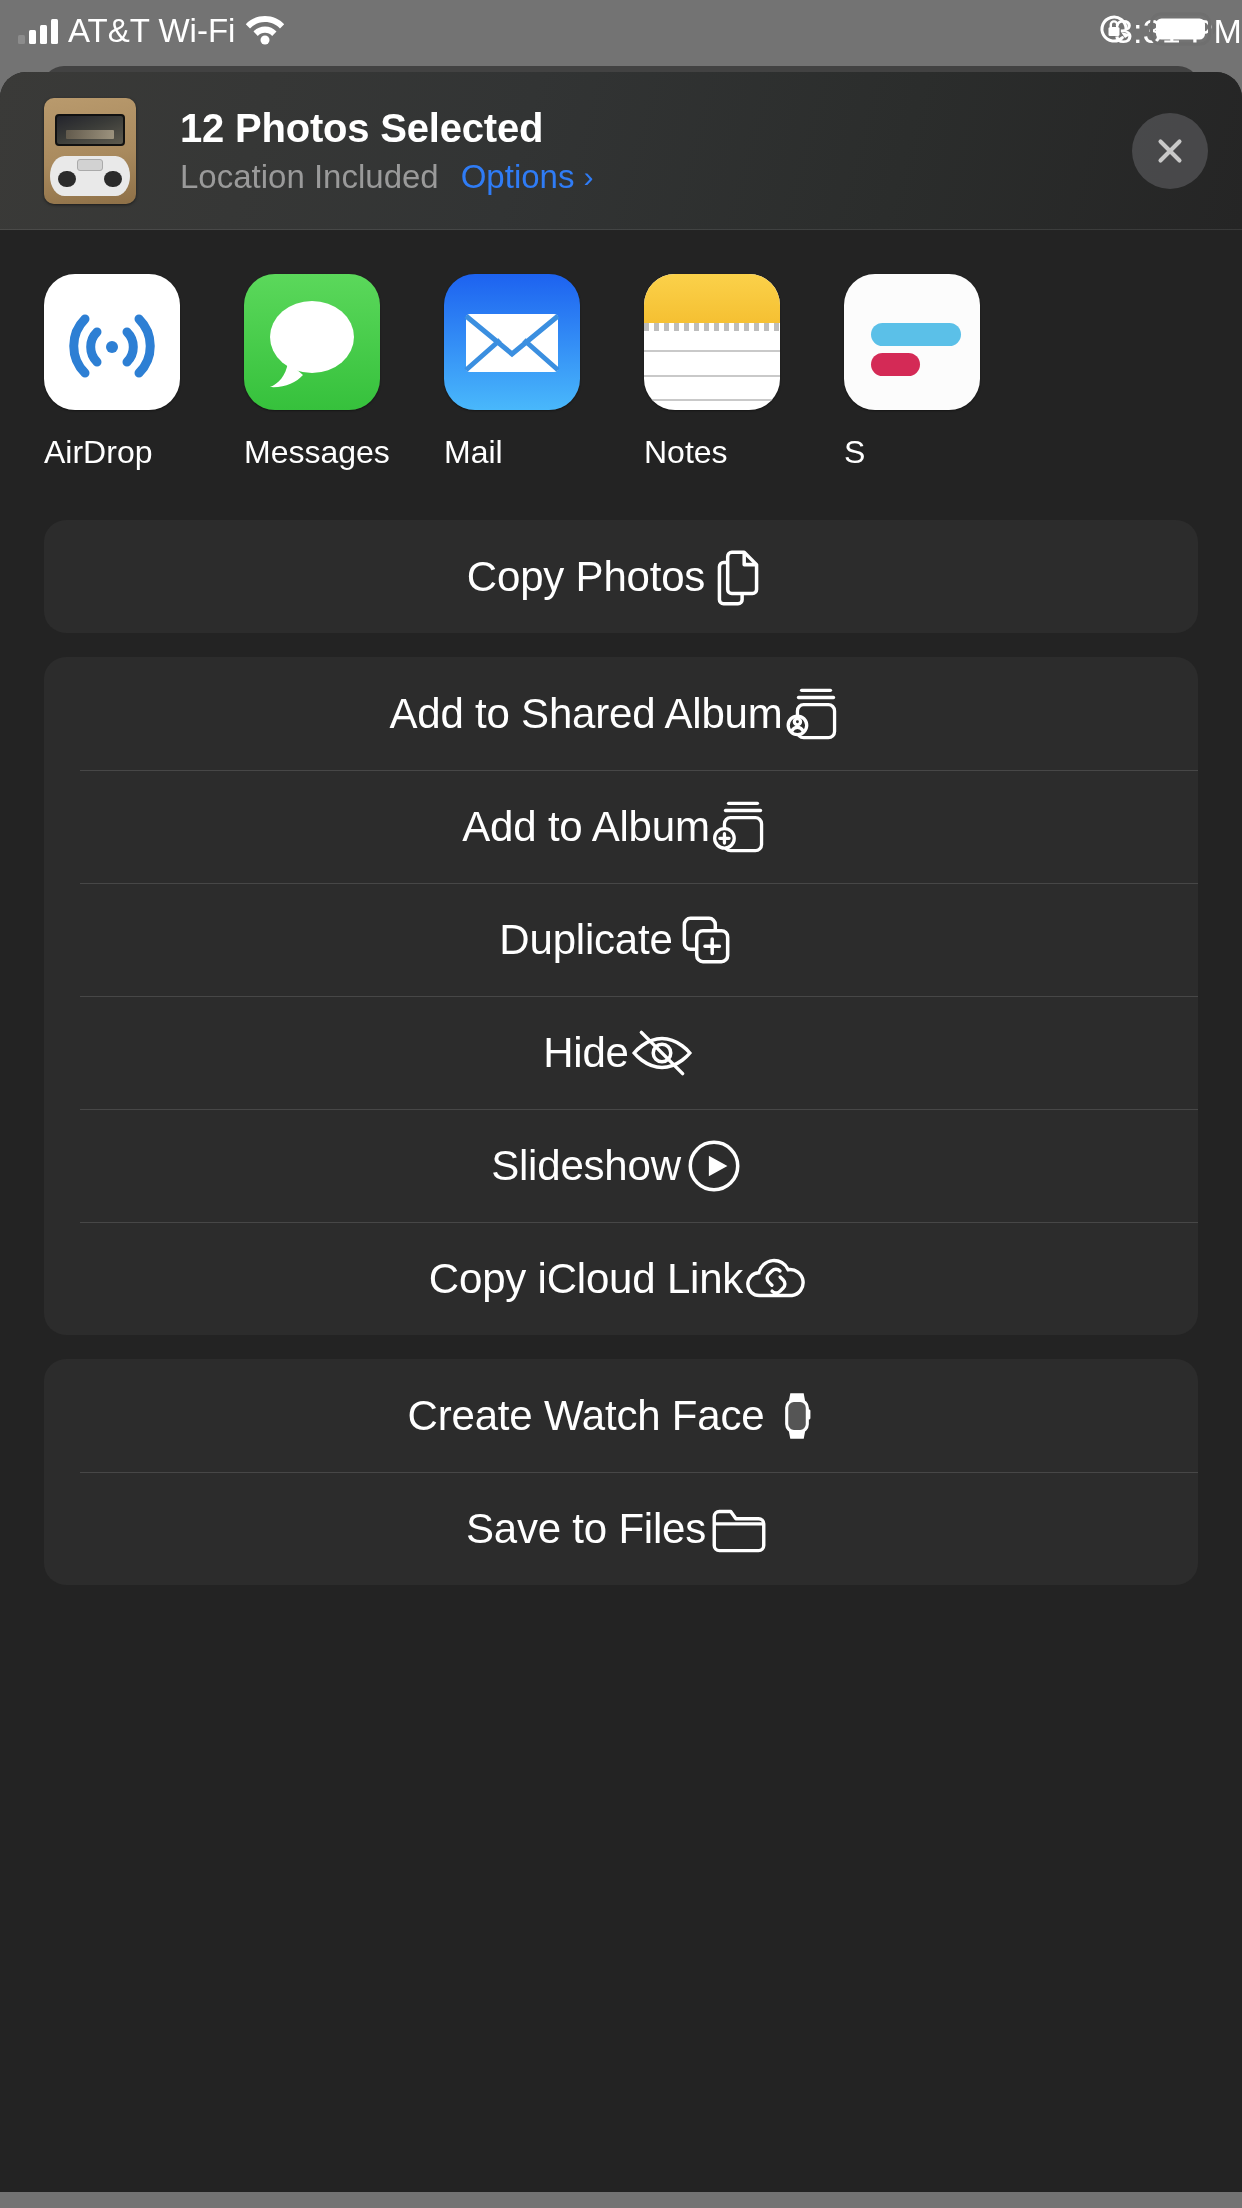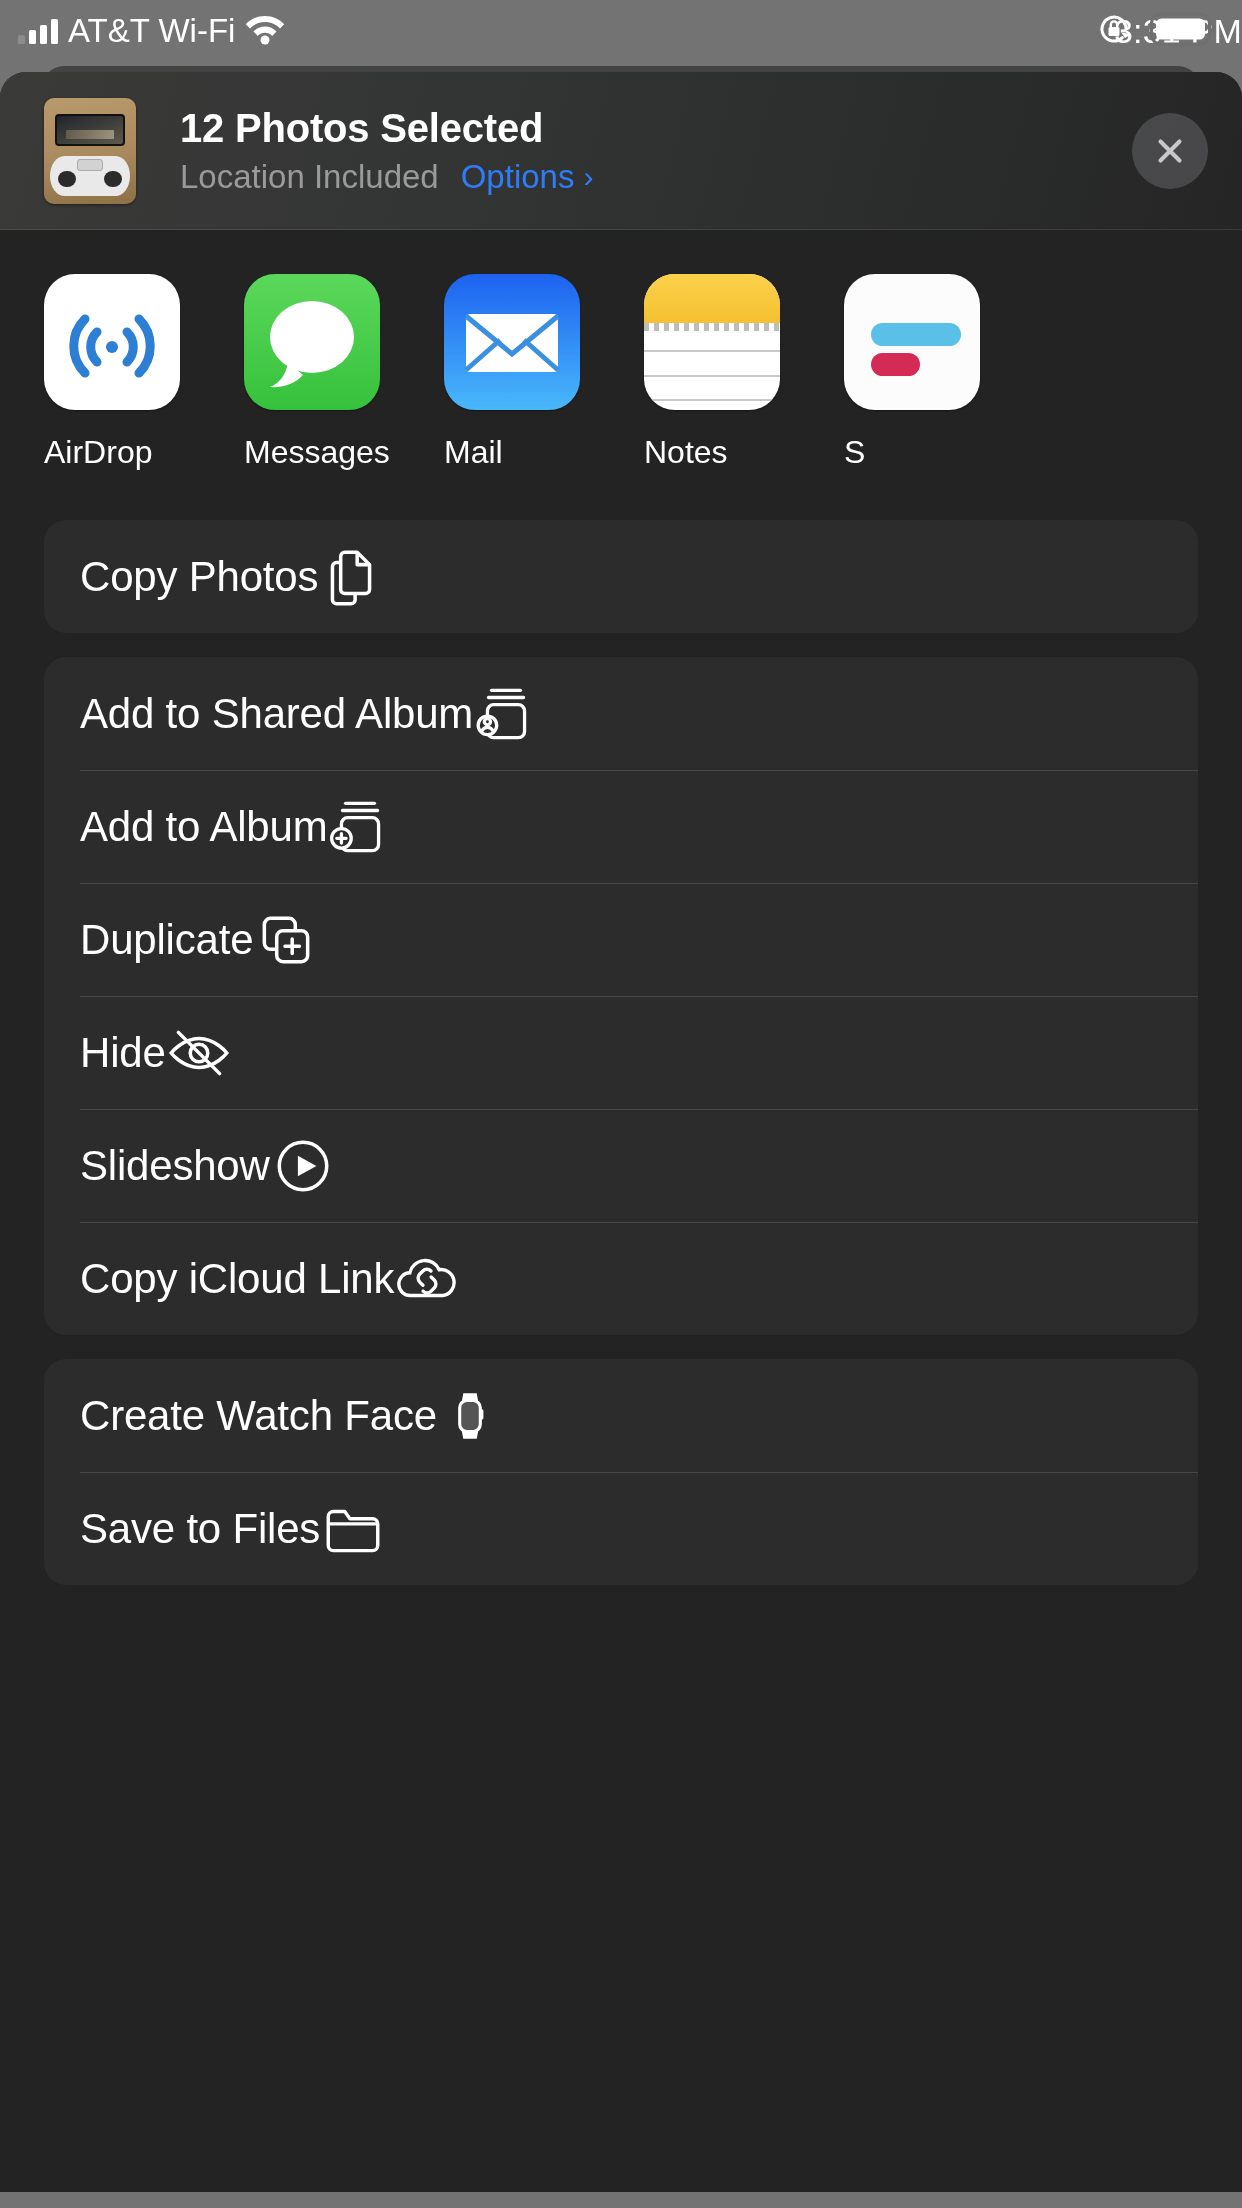--- a/index.html
+++ b/index.html
@@ -107,21 +107,21 @@
   .ic-other { background:#fcfcfc; }
   .ic-other .pill1 { position:absolute; left:20%; top:36%; width:66%; height:17%;
                      background:#5bc0e8; border-radius:14px; }
   .ic-other .pill2 { position:absolute; left:20%; top:58%; width:36%; height:17%;
                      background:#d42a56; border-radius:14px; }
 
   
   .groups { padding:0 44px; margin-top:48px; }
   .group { background:#2c2c2c; border-radius:22px; overflow:hidden; margin-bottom:24px; }
   .row {
-    position:relative; display:flex; align-items:center; justify-content:flex-start;
+    position:relative; display:flex; align-items:center; justify-content:center;
     height:113px; padding:0 40px 0 36px;
   }
   .row + .row:before {
     content:""; position:absolute; top:0; left:36px; right:0; height:1px;
     background:rgba(255,255,255,.13);
   }
   .row-label { font-size:42px; color:#fff; font-weight:400; letter-spacing:-.2px; }
   .row-icon { width:66px; height:66px; display:flex; align-items:center; justify-content:center; }
   .row-icon svg { width:100%; height:100%; }
 </style>

